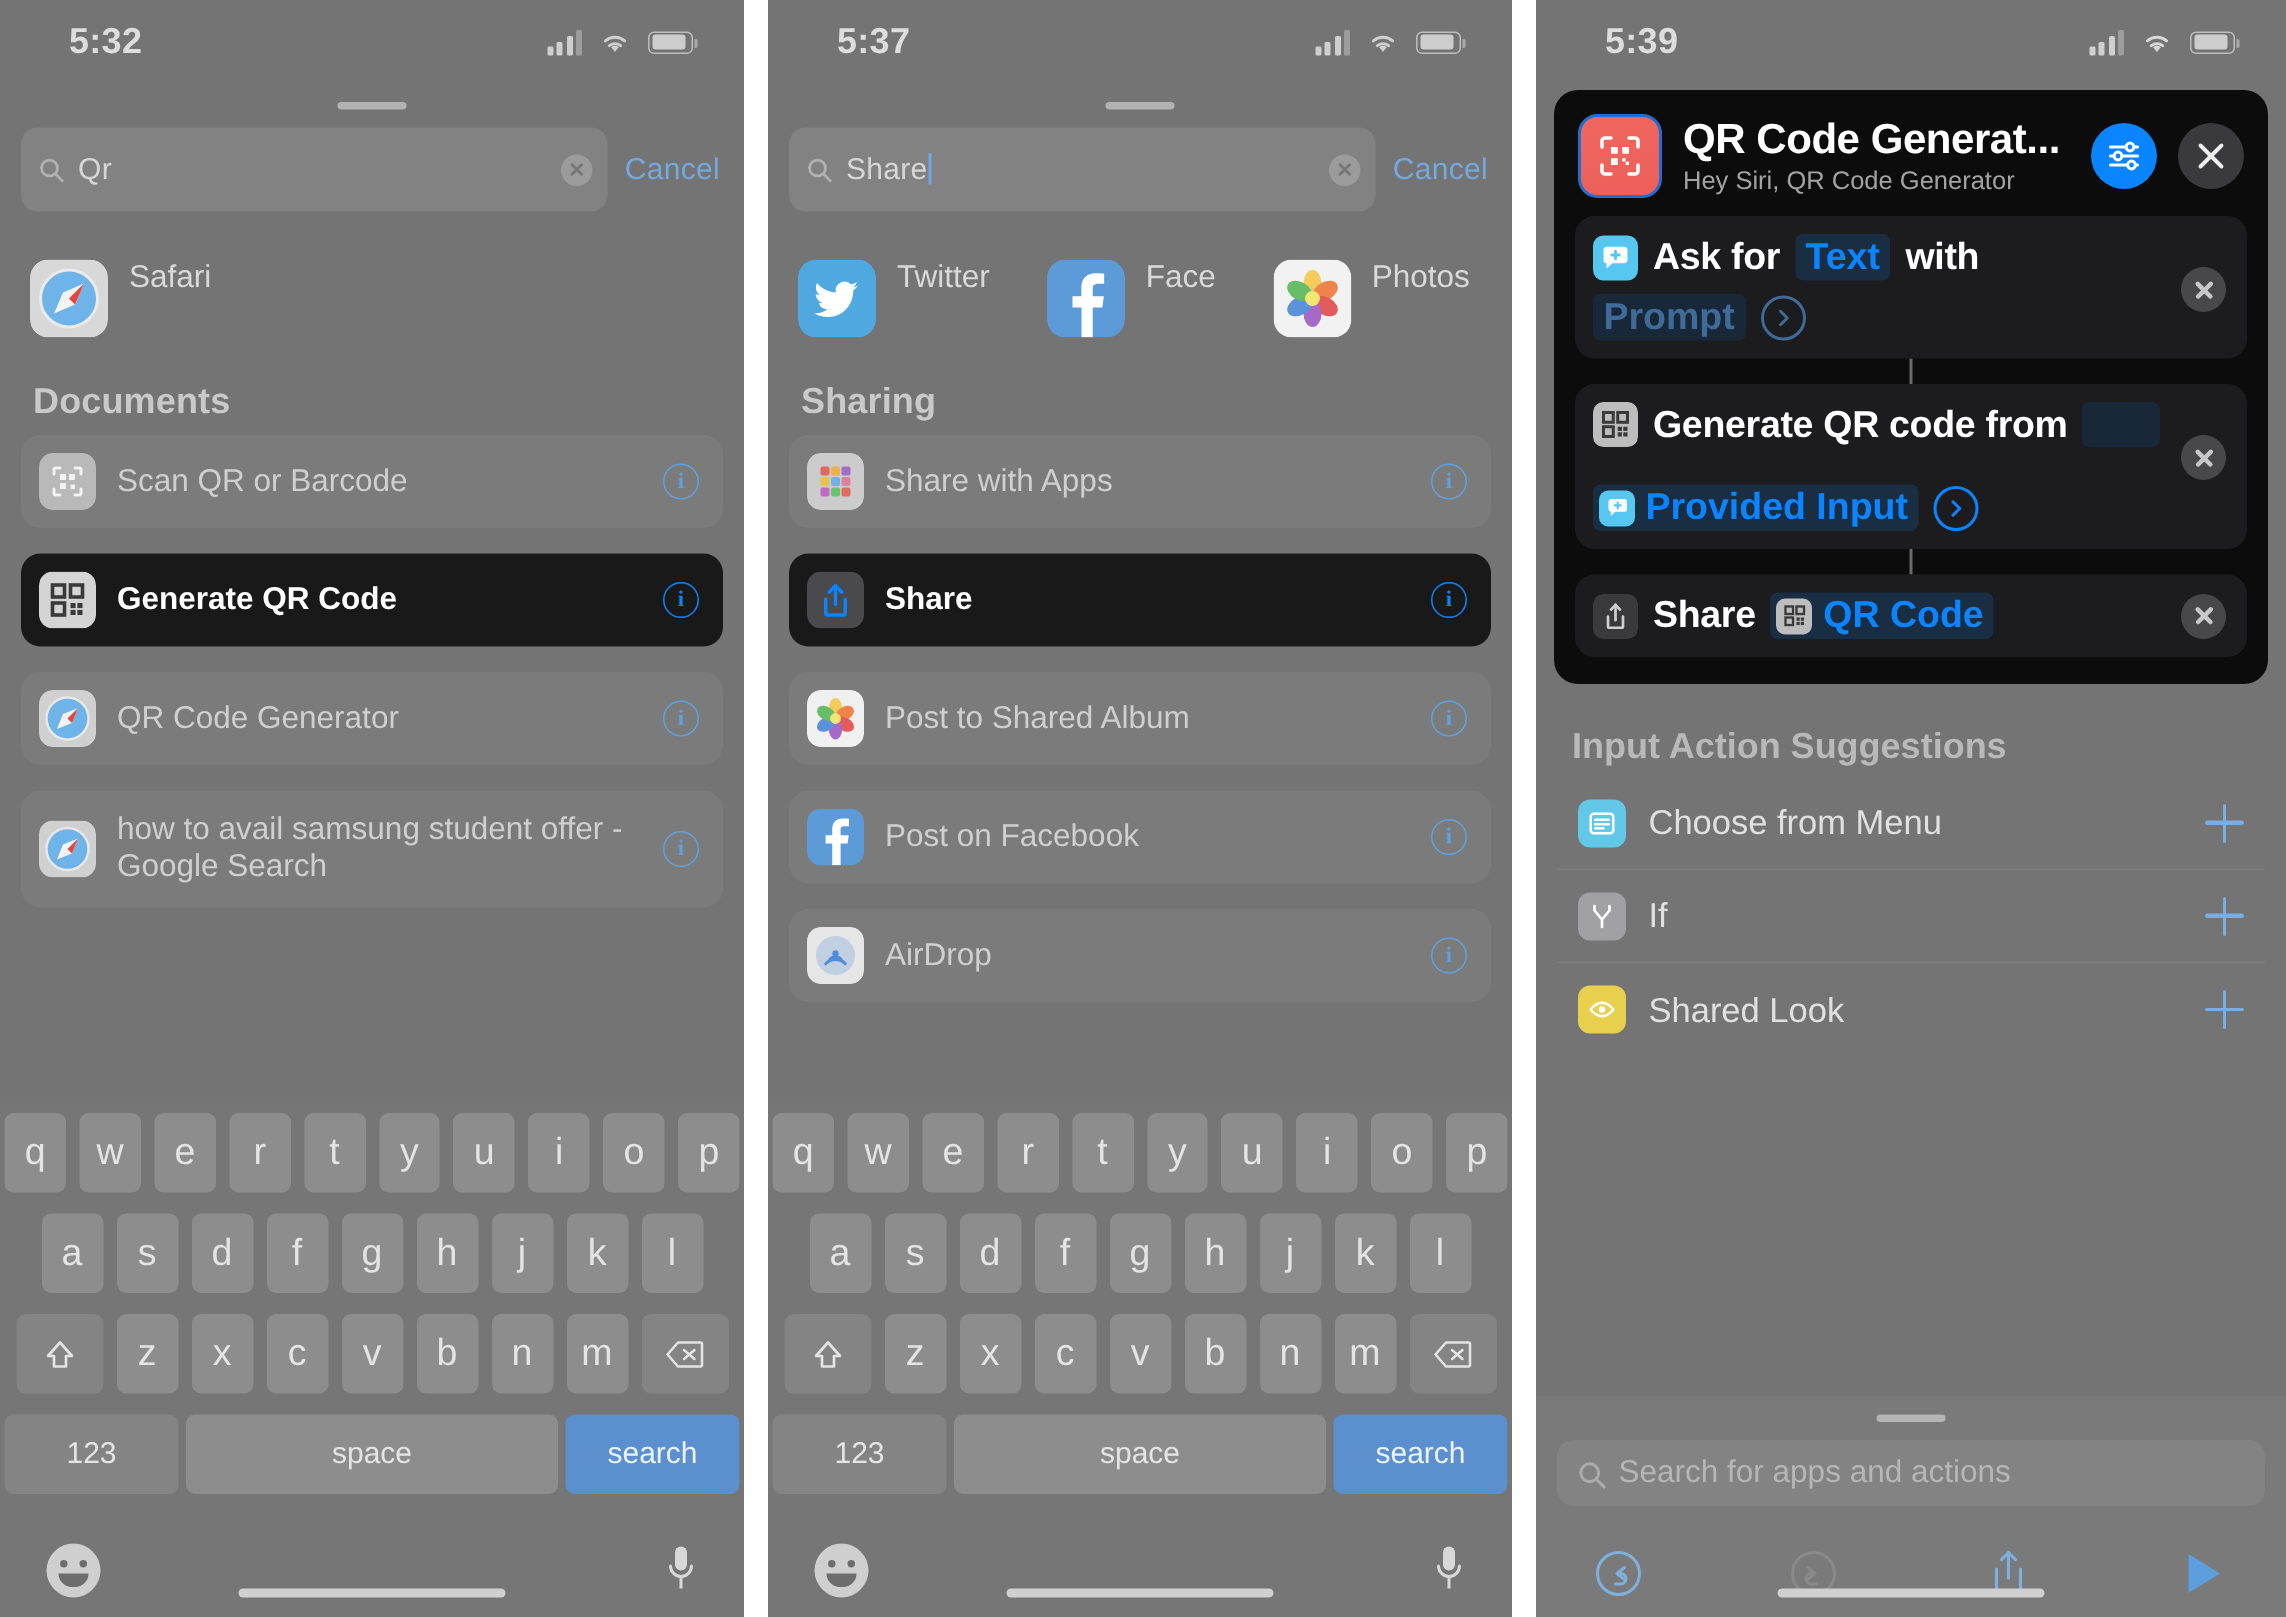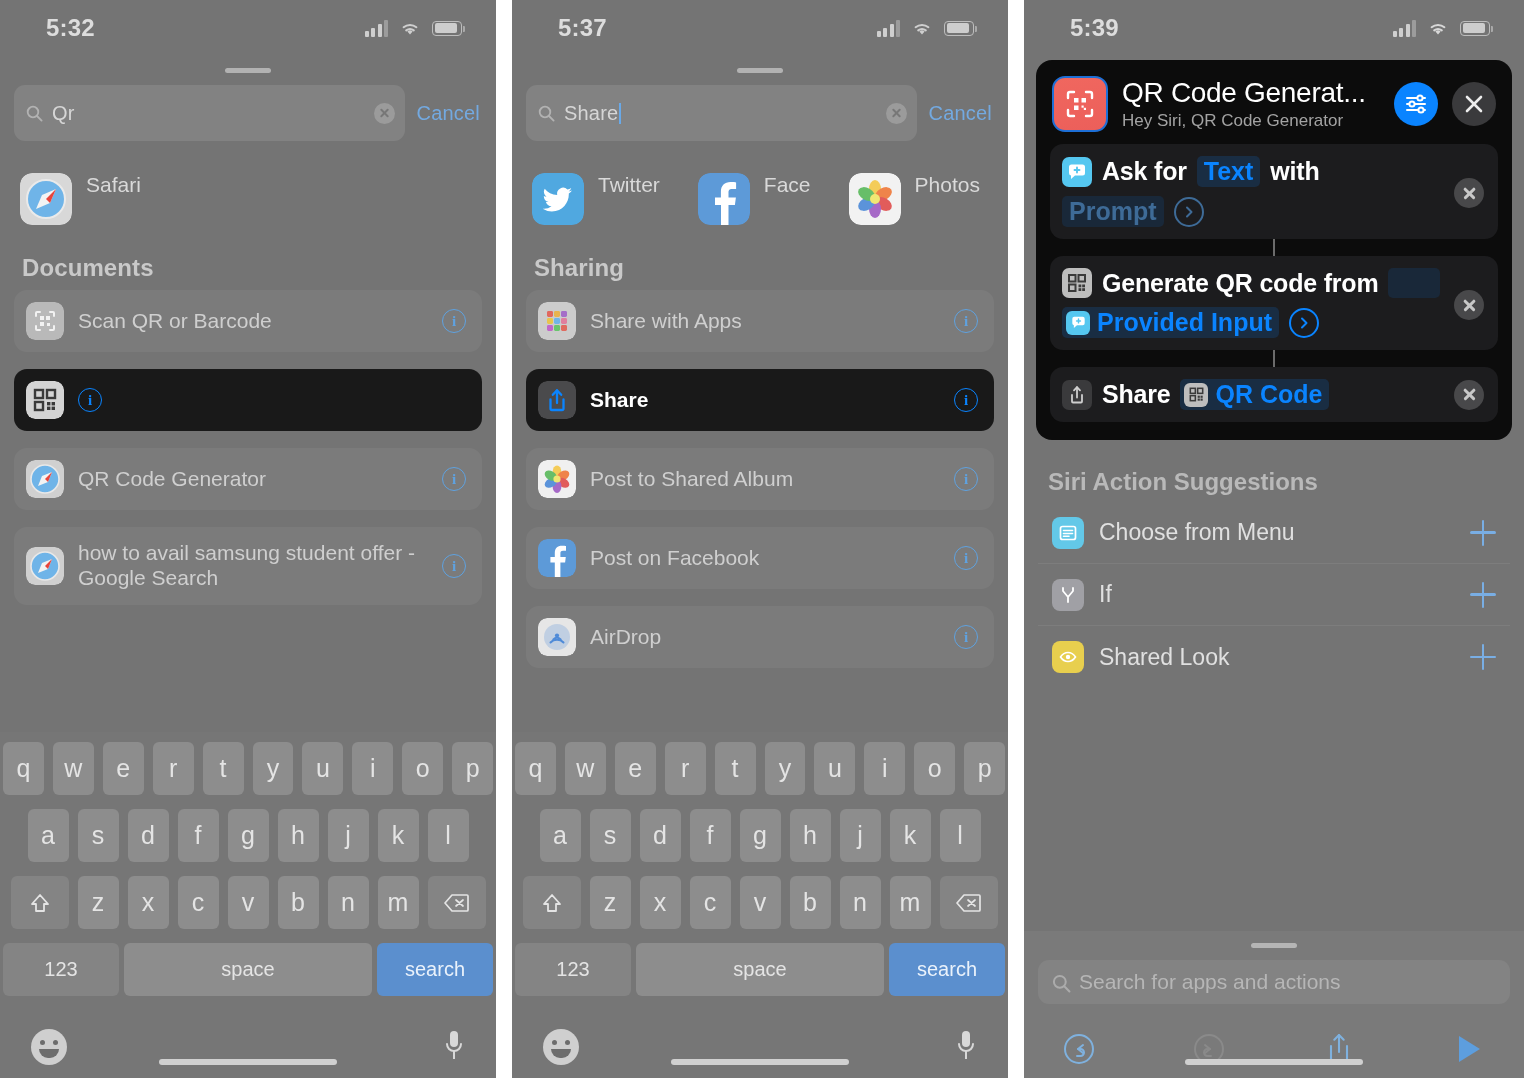--- a/index.html
+++ b/index.html
@@ -173,21 +173,21 @@
     padding: 14px 14px 18px 14px;
   }
   .sc-head { display: flex; align-items: center; gap: 14px; padding: 2px 2px 12px 2px; }
   .sc-appicon {
     width: 56px; height: 56px; border-radius: 13px; flex: none;
     background: linear-gradient(170deg,#f0675f,#ec5f5a);
     border: 2.5px solid #1d6fd6;
     display: flex; align-items: center; justify-content: center;
   }
   .sc-titles { flex: 1; min-width: 0; }
-  .sc-title { font-size: 28px; font-weight: 400; color: #fff; white-space: nowrap; letter-spacing:-.3px;}
+  .sc-title { font-size: 28px; font-weight: 700; color: #fff; white-space: nowrap; letter-spacing:-.3px;}
   .sc-sub { font-size: 17px; color: #a3a3a3; margin-top: 2px; white-space: nowrap; }
   .sc-settings {
     width: 44px; height: 44px; border-radius: 50%; background: #0a84ff; flex: none;
     display:flex; align-items:center; justify-content:center;
   }
   .sc-close {
     width: 44px; height: 44px; border-radius: 50%; background: #3a3a3c; flex: none;
     display:flex; align-items:center; justify-content:center;
   }
 
@@ -346,20 +346,21 @@
                 <rect width="38" height="38" rx="9" fill="#d4d4d4"></rect>
                 <rect x="9" y="9" width="8" height="8" fill="none" stroke="#3a3a3a" stroke-width="2.4"></rect>
                 <rect x="21" y="9" width="8" height="8" fill="none" stroke="#3a3a3a" stroke-width="2.4"></rect>
                 <rect x="9" y="21" width="8" height="8" fill="none" stroke="#3a3a3a" stroke-width="2.4"></rect>
                 <rect x="21" y="21" width="3.4" height="3.4" fill="#3a3a3a"></rect>
                 <rect x="25.6" y="25.6" width="3.4" height="3.4" fill="#3a3a3a"></rect>
                 <rect x="25.6" y="21" width="3.4" height="3.4" fill="#3a3a3a"></rect>
                 <rect x="21" y="25.6" width="3.4" height="3.4" fill="#3a3a3a"></rect>
               </svg>
           </span>
+          <span class="rlabel">Generate QR Code</span>
           <span class="info-i">i</span>
         </div>
 
         <div class="row">
           <span class="ricon">
             <svg width="38" height="38" viewBox="0 0 38 38">
                 <rect width="38" height="38" rx="9" fill="#d0d0d0"></rect>
                 <circle cx="19" cy="19" r="14" fill="#6fb4e8"></circle>
                 <circle cx="19" cy="19" r="14" fill="none" stroke="#e8e8e8" stroke-width="1.6"></circle>
                 <path d="M26 12 L16 16 L12 26 L22 22 Z" fill="#f3f3f3"></path>
@@ -779,21 +780,21 @@
                 <rect x="3" y="12.5" width="6.5" height="6.5" fill="none" stroke="#3a3a3a" stroke-width="2"></rect>
                 <rect x="12.5" y="12.5" width="2.8" height="2.8" fill="#3a3a3a"></rect>
                 <rect x="16.2" y="16.2" width="2.8" height="2.8" fill="#3a3a3a"></rect>
                 <rect x="16.2" y="12.5" width="2.8" height="2.8" fill="#3a3a3a"></rect>
                 <rect x="12.5" y="16.2" width="2.8" height="2.8" fill="#3a3a3a"></rect>
               </svg>
           </span>
           <span class="act-text">Generate QR code from</span>
           <span class="token dim empty"></span>
         </div>
-        <div class="action-line" style="margin-top:9px">
+        <div class="action-line" style="margin-top:25px">
           <span class="token withicon">
             <span class="act-icon" style="background:#55c7f0;width:24px;height:24px;border-radius:6px">
               <svg width="17" height="17" viewBox="0 0 22 22">
                   <path d="M3 6a2.5 2.5 0 0 1 2.5-2.5h11A2.5 2.5 0 0 1 19 6v6a2.5 2.5 0 0 1-2.5 2.5H9L5 18v-3.5A2.5 2.5 0 0 1 3 12z" fill="#fff"></path>
                   <path d="M11 6.5v5M8.5 9h5" stroke="#55c7f0" stroke-width="1.9" stroke-linecap="round"></path>
                 </svg>
             </span>
             <span>Provided Input</span>
           </span>
           <span class="disc">
@@ -829,21 +830,21 @@
                   <rect x="12.5" y="16.2" width="2.8" height="2.8" fill="#3a3a3a"></rect>
                 </svg>
             </span>
             <span>QR Code</span>
           </span>
         </div>
         <span class="act-x"></span>
       </div>
     </div>
 
-    <div class="nas-title">Siri Action Suggestions</div>
+    <div class="nas-title">Input Action Suggestions</div>
     <div class="nas">
       <div class="nas-row">
         <span class="nas-icon" style="background:#63c8e8">
           <svg width="20" height="20" viewBox="0 0 20 20">
               <rect x="2.5" y="3.5" width="15" height="13" rx="2" fill="none" stroke="#fff" stroke-width="1.7"></rect>
               <line x1="5.5" y1="7.5" x2="14.5" y2="7.5" stroke="#fff" stroke-width="1.6" stroke-linecap="round"></line>
               <line x1="5.5" y1="10.5" x2="14.5" y2="10.5" stroke="#fff" stroke-width="1.6" stroke-linecap="round"></line>
               <line x1="5.5" y1="13.2" x2="11" y2="13.2" stroke="#fff" stroke-width="1.6" stroke-linecap="round"></line>
             </svg>
         </span>

